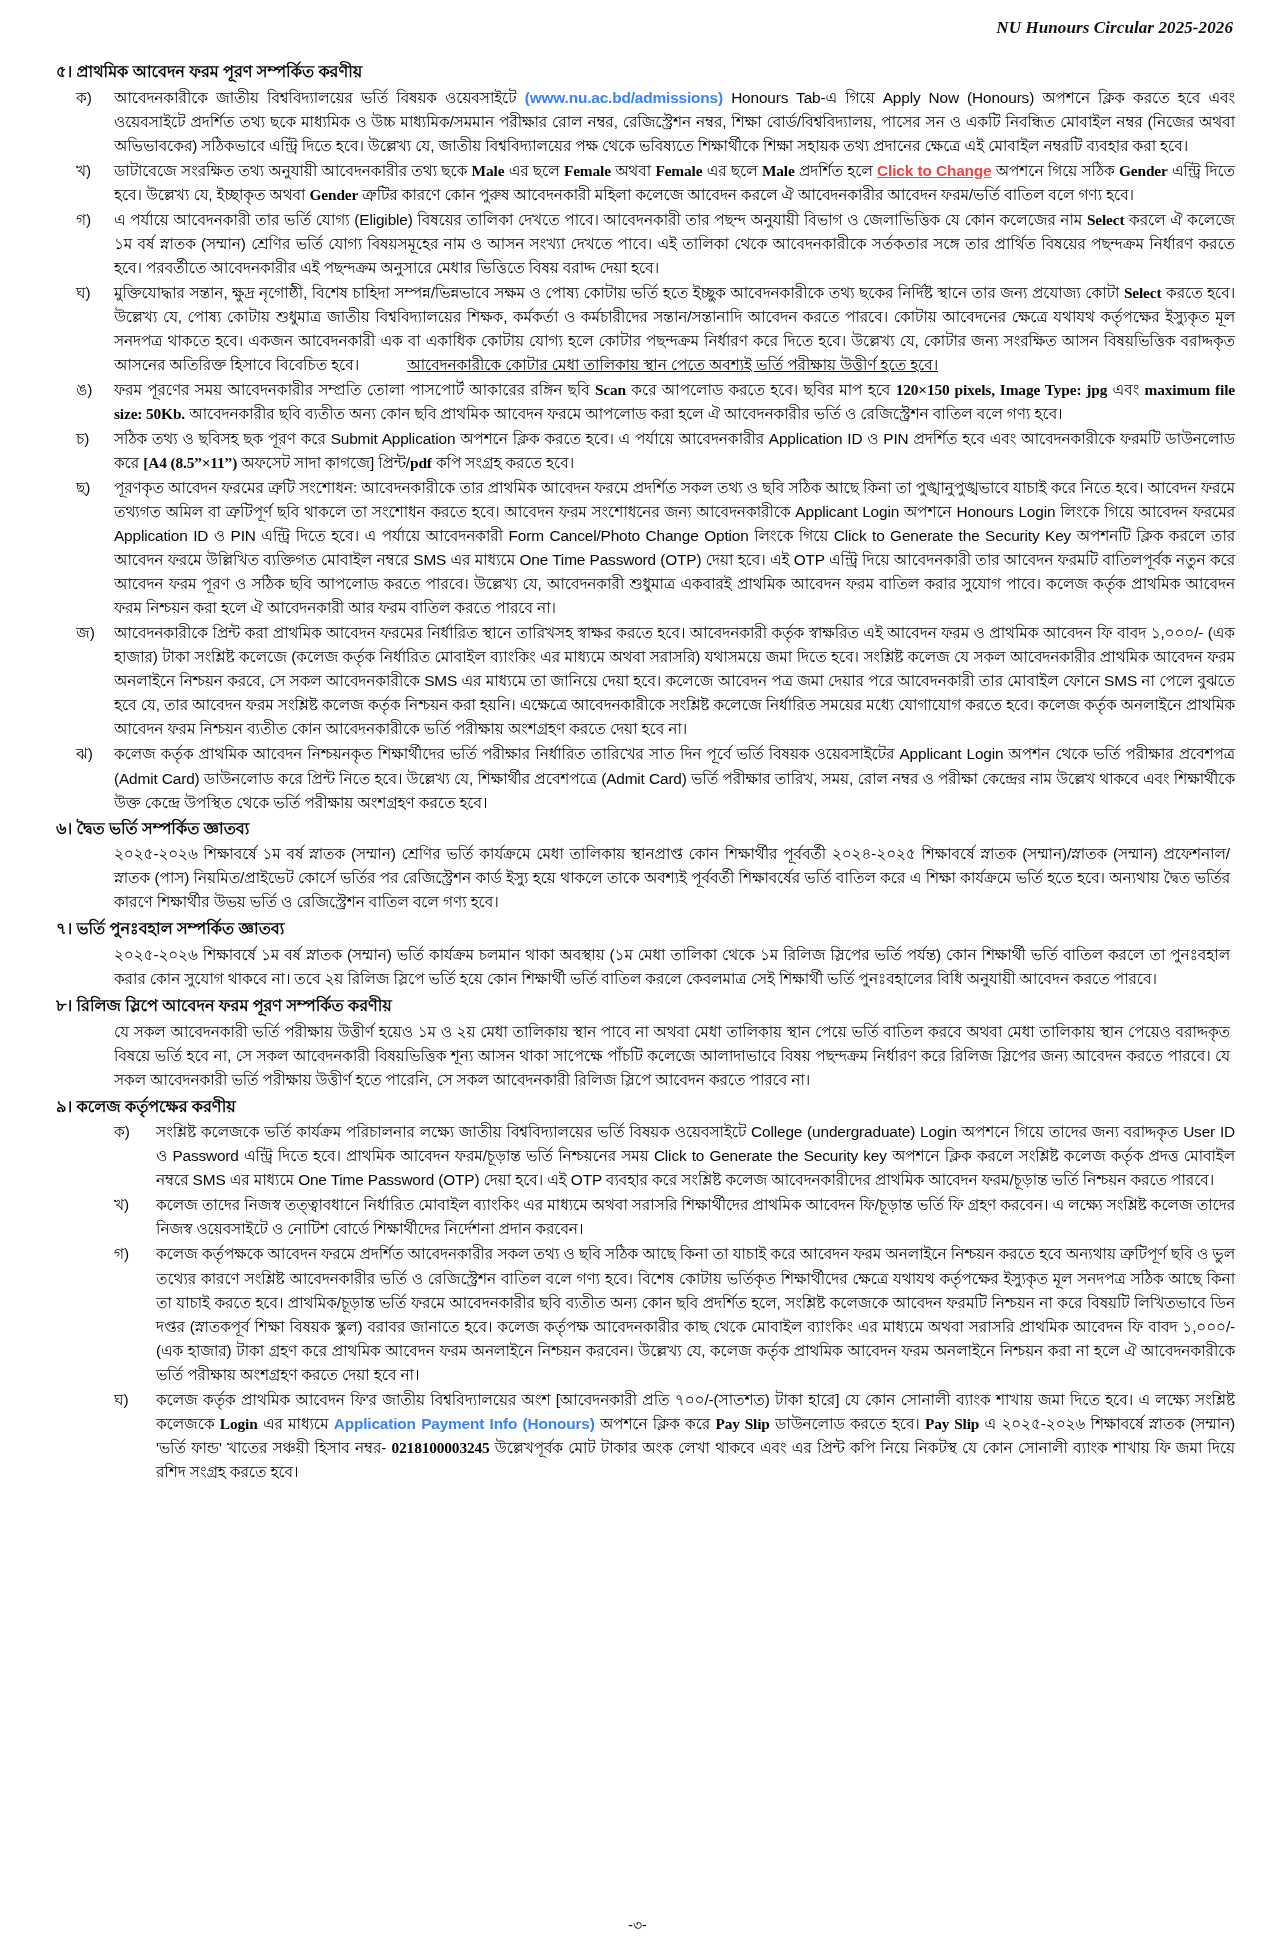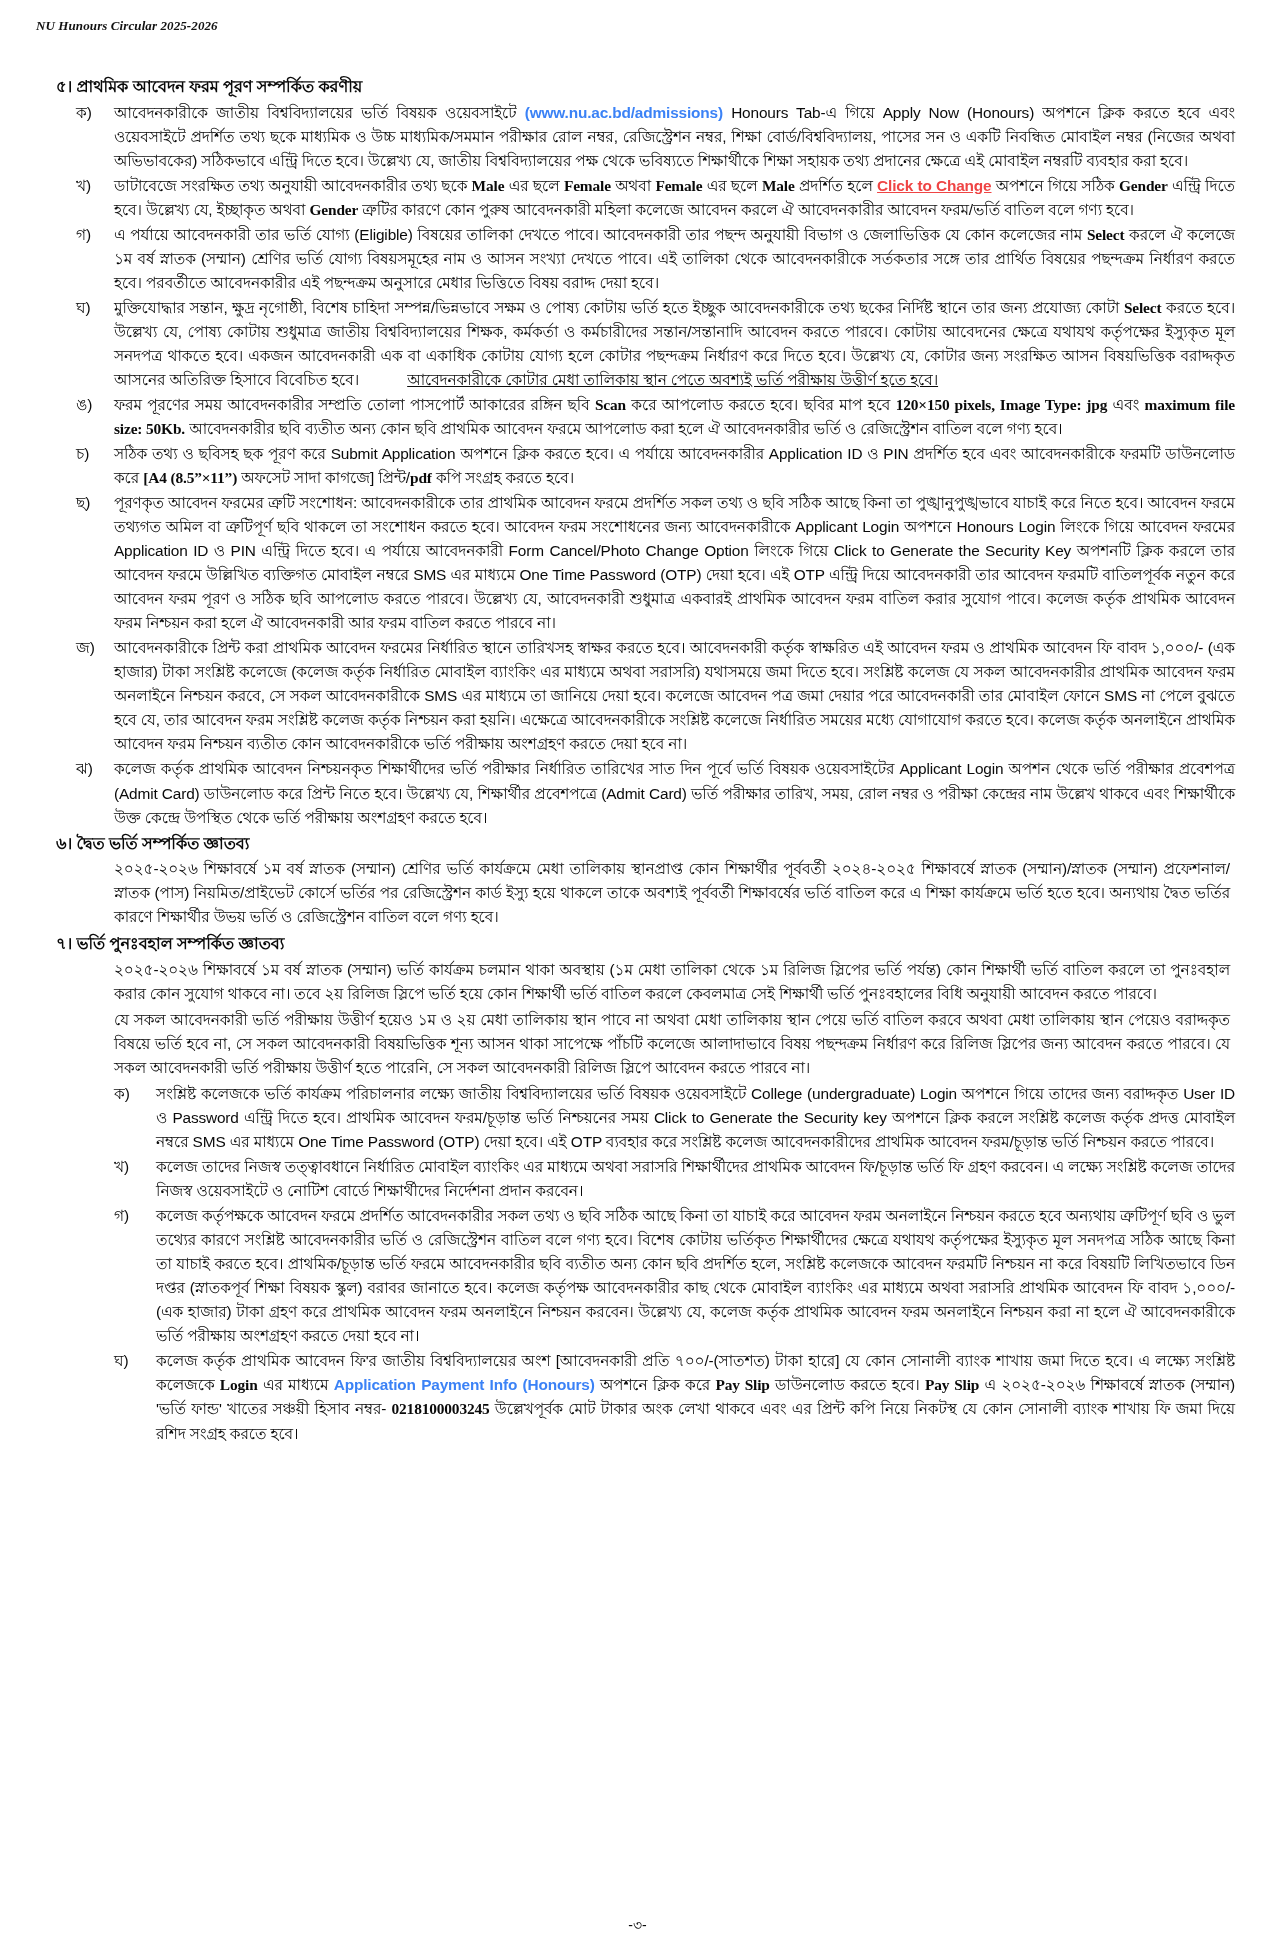--- a/index.html
+++ b/index.html
@@ -16,30 +16,30 @@
     position: relative;
     width: 1275px;
     height: 1960px;
     box-sizing: border-box;
     background: #fff;
     padding: 14px 36px 10px 36px;
     overflow: hidden;
   }
   
   .page-header {
-    text-align: left;
+    text-align: right;
     font-family: "Liberation Serif", "DejaVu Serif", serif;
     font-style: italic;
     font-weight: bold;
-    font-size: 13px;
+    font-size: 17px;
     letter-spacing: .1px;
     color: #111;
     padding-right: 6px;
     padding-top: 4px;
-    margin-bottom: 40px;
+    margin-bottom: 21px;
   }
   
   .bn {
     font-family: "Liberation Sans", "DejaVu Sans", sans-serif;
   }
   .section {
     margin-bottom: 1px;
   }
   .sec-title {
     font-size: 16.2px;
@@ -171,23 +171,25 @@
       </div>
       <div class="section">
         <div class="sec-title bn indent0">৬। দ্বৈত ভর্তি সম্পর্কিত জ্ঞাতব্য</div>
         <div class="plain-para bn">২০২৫-২০২৬ শিক্ষাবর্ষে ১ম বর্ষ স্নাতক (সম্মান) শ্রেণির ভর্তি কার্যক্রমে মেধা তালিকায় স্থানপ্রাপ্ত কোন শিক্ষার্থীর পূর্ববর্তী ২০২৪-২০২৫ শিক্ষাবর্ষে স্নাতক (সম্মান)/স্নাতক (সম্মান) প্রফেশনাল/স্নাতক (পাস) নিয়মিত/প্রাইভেট কোর্সে ভর্তির পর রেজিস্ট্রেশন কার্ড ইস্যু হয়ে থাকলে তাকে অবশ্যই পূর্ববর্তী শিক্ষাবর্ষের ভর্তি বাতিল করে এ শিক্ষা কার্যক্রমে ভর্তি হতে হবে। অন্যথায় দ্বৈত ভর্তির কারণে শিক্ষার্থীর উভয় ভর্তি ও রেজিস্ট্রেশন বাতিল বলে গণ্য হবে।</div>
       </div>
       <div class="section">
         <div class="sec-title bn indent0">৭। ভর্তি পুনঃবহাল সম্পর্কিত জ্ঞাতব্য</div>
         <div class="plain-para bn">২০২৫-২০২৬ শিক্ষাবর্ষে ১ম বর্ষ স্নাতক (সম্মান) ভর্তি কার্যক্রম চলমান থাকা অবস্থায় (১ম মেধা তালিকা থেকে ১ম রিলিজ স্লিপের ভর্তি পর্যন্ত) কোন শিক্ষার্থী ভর্তি বাতিল করলে তা পুনঃবহাল করার কোন সুযোগ থাকবে না। তবে ২য় রিলিজ স্লিপে ভর্তি হয়ে কোন শিক্ষার্থী ভর্তি বাতিল করলে কেবলমাত্র সেই শিক্ষার্থী ভর্তি পুনঃবহালের বিধি অনুযায়ী আবেদন করতে পারবে।</div>
       </div>
       <div class="section">
+        <div class="sec-title bn indent0">৮। রিলিজ স্লিপে আবেদন ফরম পূরণ সম্পর্কিত করণীয়</div>
         <div class="plain-para bn">যে সকল আবেদনকারী ভর্তি পরীক্ষায় উত্তীর্ণ হয়েও ১ম ও ২য় মেধা তালিকায় স্থান পাবে না অথবা মেধা তালিকায় স্থান পেয়ে ভর্তি বাতিল করবে অথবা মেধা তালিকায় স্থান পেয়েও বরাদ্দকৃত বিষয়ে ভর্তি হবে না, সে সকল আবেদনকারী বিষয়ভিত্তিক শূন্য আসন থাকা সাপেক্ষে পাঁচটি কলেজে আলাদাভাবে বিষয় পছন্দক্রম নির্ধারণ করে রিলিজ স্লিপের জন্য আবেদন করতে পারবে। যে সকল আবেদনকারী ভর্তি পরীক্ষায় উত্তীর্ণ হতে পারেনি, সে সকল আবেদনকারী রিলিজ স্লিপে আবেদন করতে পারবে না।</div>
       </div>
       <div class="section">
+        <div class="sec-title bn indent0">৯।  কলেজ কর্তৃপক্ষের করণীয়</div>
         <div class="clauses">
           <div class="clause deep">
             <div class="marker bn">ক)</div>
             <div class="body"><span class="bn">সংশ্লিষ্ট কলেজকে ভর্তি কার্যক্রম পরিচালনার লক্ষ্যে জাতীয় বিশ্ববিদ্যালয়ের ভর্তি বিষয়ক ওয়েবসাইটে </span><span class="en">College (undergraduate) Login</span><span class="bn"> অপশনে গিয়ে তাদের জন্য বরাদ্দকৃত </span><span class="en">User ID</span><span class="bn"> ও </span><span class="en">Password</span><span class="bn"> এন্ট্রি দিতে হবে। প্রাথমিক আবেদন ফরম/চূড়ান্ত ভর্তি নিশ্চয়নের সময় </span><span class="en">Click to Generate the Security key</span><span class="bn"> অপশনে ক্লিক করলে সংশ্লিষ্ট কলেজ কর্তৃক প্রদত্ত মোবাইল নম্বরে </span><span class="en">SMS</span><span class="bn"> এর মাধ্যমে </span><span class="en">One Time Password (OTP)</span><span class="bn"> দেয়া হবে। এই </span><span class="en">OTP</span><span class="bn"> ব্যবহার করে সংশ্লিষ্ট কলেজ আবেদনকারীদের প্রাথমিক আবেদন ফরম/চূড়ান্ত ভর্তি নিশ্চয়ন করতে পারবে।</span></div>
           </div>
           <div class="clause deep">
             <div class="marker bn">খ)</div>
             <div class="body"><span class="bn">কলেজ তাদের নিজস্ব তত্ত্বাবধানে নির্ধারিত মোবাইল ব্যাংকিং এর মাধ্যমে অথবা সরাসরি শিক্ষার্থীদের প্রাথমিক আবেদন ফি/চূড়ান্ত ভর্তি ফি গ্রহণ করবেন। এ লক্ষ্যে সংশ্লিষ্ট কলেজ তাদের নিজস্ব ওয়েবসাইটে ও নোটিশ বোর্ডে শিক্ষার্থীদের নির্দেশনা প্রদান করবেন।</span></div>
           </div>
           <div class="clause deep">

